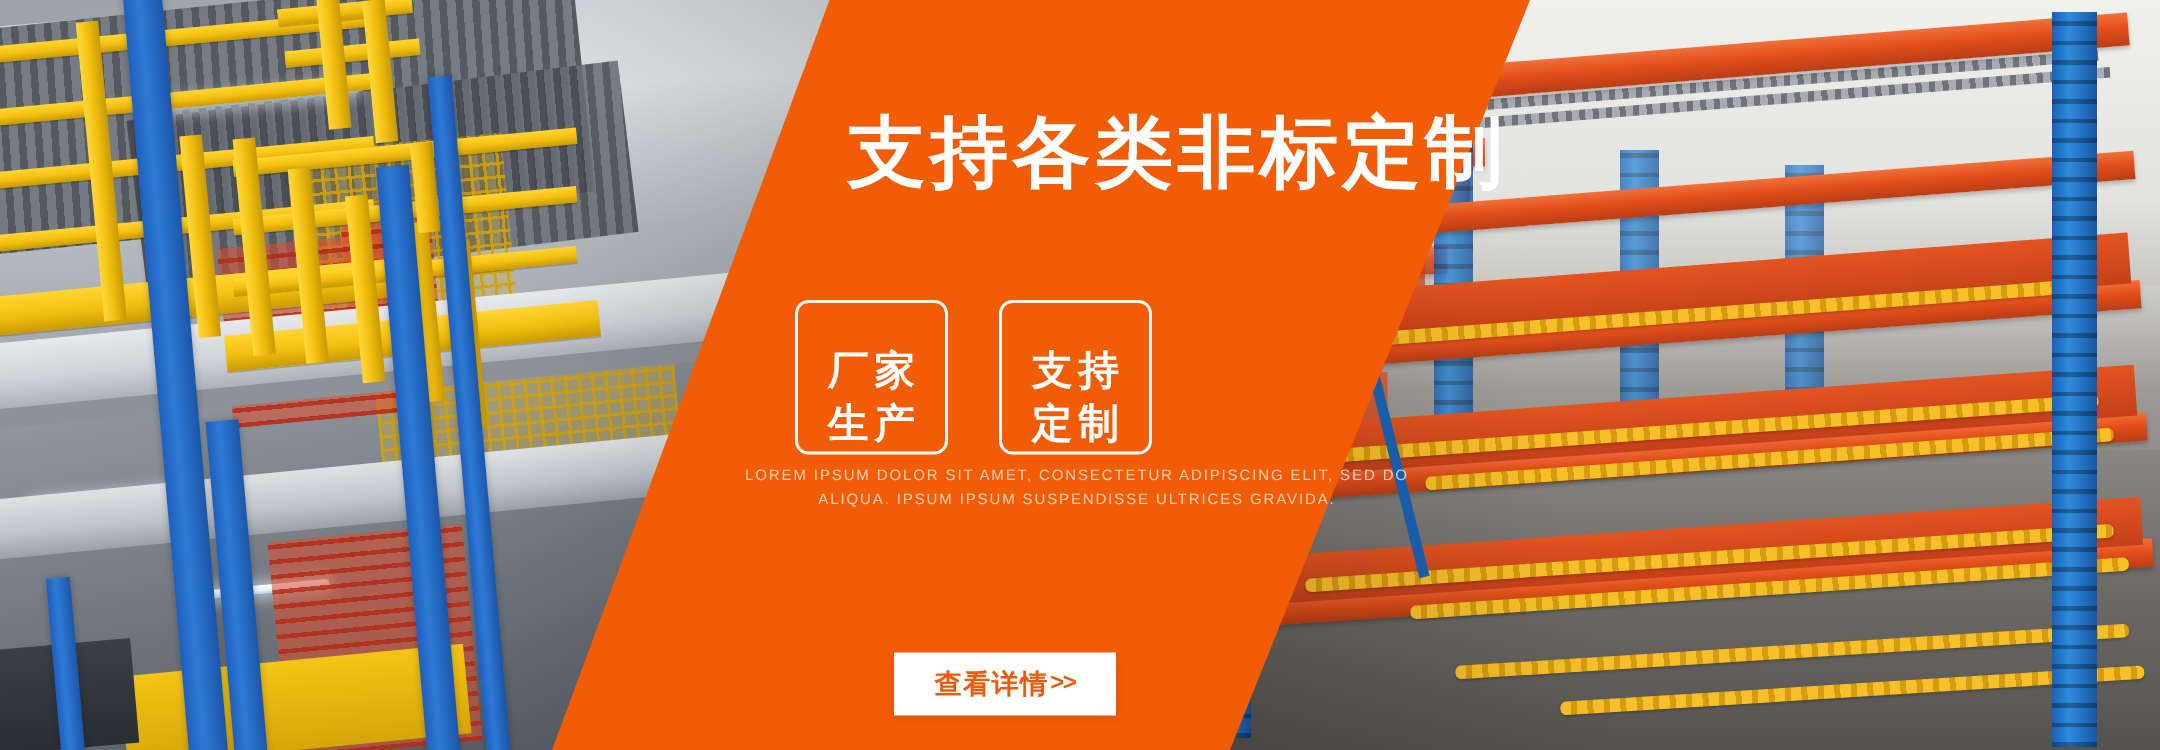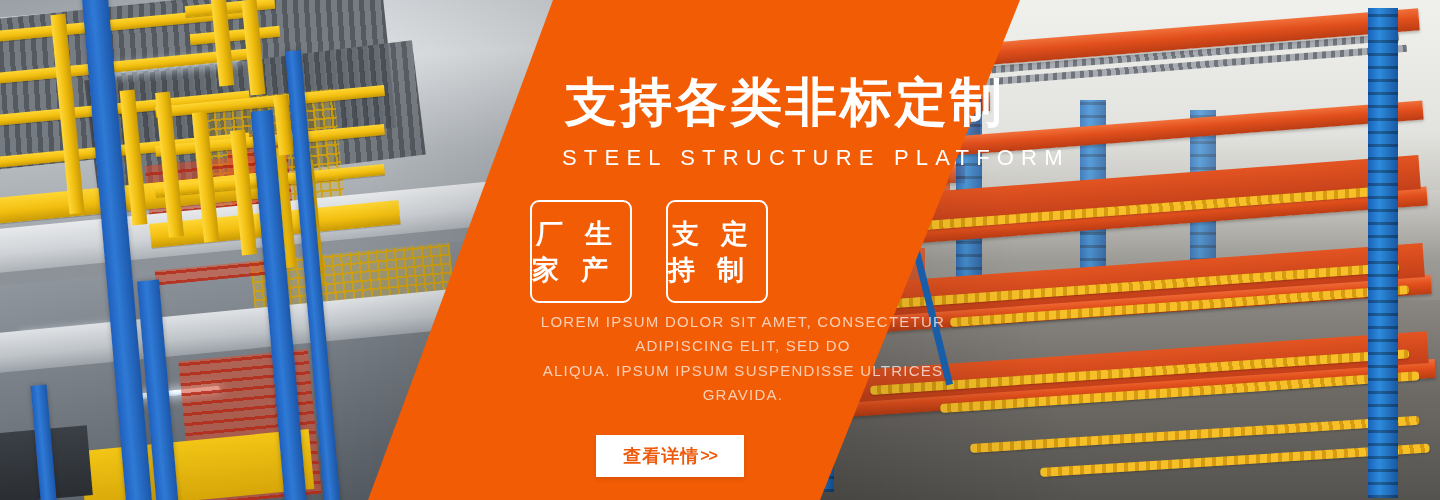--- a/index.html
+++ b/index.html
@@ -81,25 +81,25 @@
 
   
   .content{position:absolute;left:0;top:0;width:1440px;height:500px;margin-left:28px;}
   .headline{position:absolute;left:537px;top:76px;color:#fff;font-size:52px;font-weight:bold;
     letter-spacing:3px;line-height:1;white-space:nowrap;
     font-family:"DejaVu Sans","Liberation Sans",sans-serif;}
   .subtitle{position:absolute;left:534px;top:145px;color:#fff;font-size:22px;font-weight:500;
     letter-spacing:7.2px;white-space:nowrap;}
   .badges{position:absolute;left:502px;top:200px;display:flex;gap:34px;}
   .badge{width:98px;height:99px;border:2px solid #fff;border-radius:9px;
-    display:flex;flex-direction:row;align-items:center;justify-content:space-between;}
+    display:flex;flex-direction:column;align-items:center;justify-content:flex-end;}
   .badge span{color:#fff;font-size:27px;font-weight:bold;letter-spacing:4px;line-height:1.32;
     text-indent:4px;font-family:"DejaVu Sans","Liberation Sans",sans-serif;}
-  .lorem{position:absolute;left:480px;top:310px;width:470px;text-align:center;
-    color:rgba(255,255,255,.70);font-size:15px;letter-spacing:1.25px;line-height:1.62;}
+  .lorem{position:absolute;left:455px;top:310px;width:470px;text-align:center;
+    color:rgba(255,255,255,.70);font-size:10px;letter-spacing:1.25px;line-height:1.62;}
   .cta{position:absolute;left:568px;top:435px;width:148px;height:42px;background:#fff;
     display:flex;align-items:center;justify-content:center;cursor:pointer;
     box-shadow:0 2px 5px rgba(0,0,0,.10);}
   .cta-text{color:#ef5b0c;font-size:18px;font-weight:bold;letter-spacing:1px;
     font-family:Liberation Sans, sans-serif;}
   .cta-arrow{color:#ef5b0c;font-size:16px;font-weight:bold;margin-left:1px;letter-spacing:-1px;}
 </style>
 </head>
 <body>
 
@@ -208,21 +208,20 @@
 
     <div class="pr-shadow"></div>
   </div>
 
   <div class="orange-panel" style="background: rgb(242, 92, 5);"></div>
 
   <div class="content">
 
     <div class="headline">支持各类非标定制</div>
 
-    <div class="subtitle">STEEL STRUCTURE PLATFORM</div>
 
     <div class="badges">
       <div class="badge">
         <span>厂家</span>
         <span>生产</span>
       </div>
       <div class="badge">
         <span>支持</span>
         <span>定制</span>
       </div>

